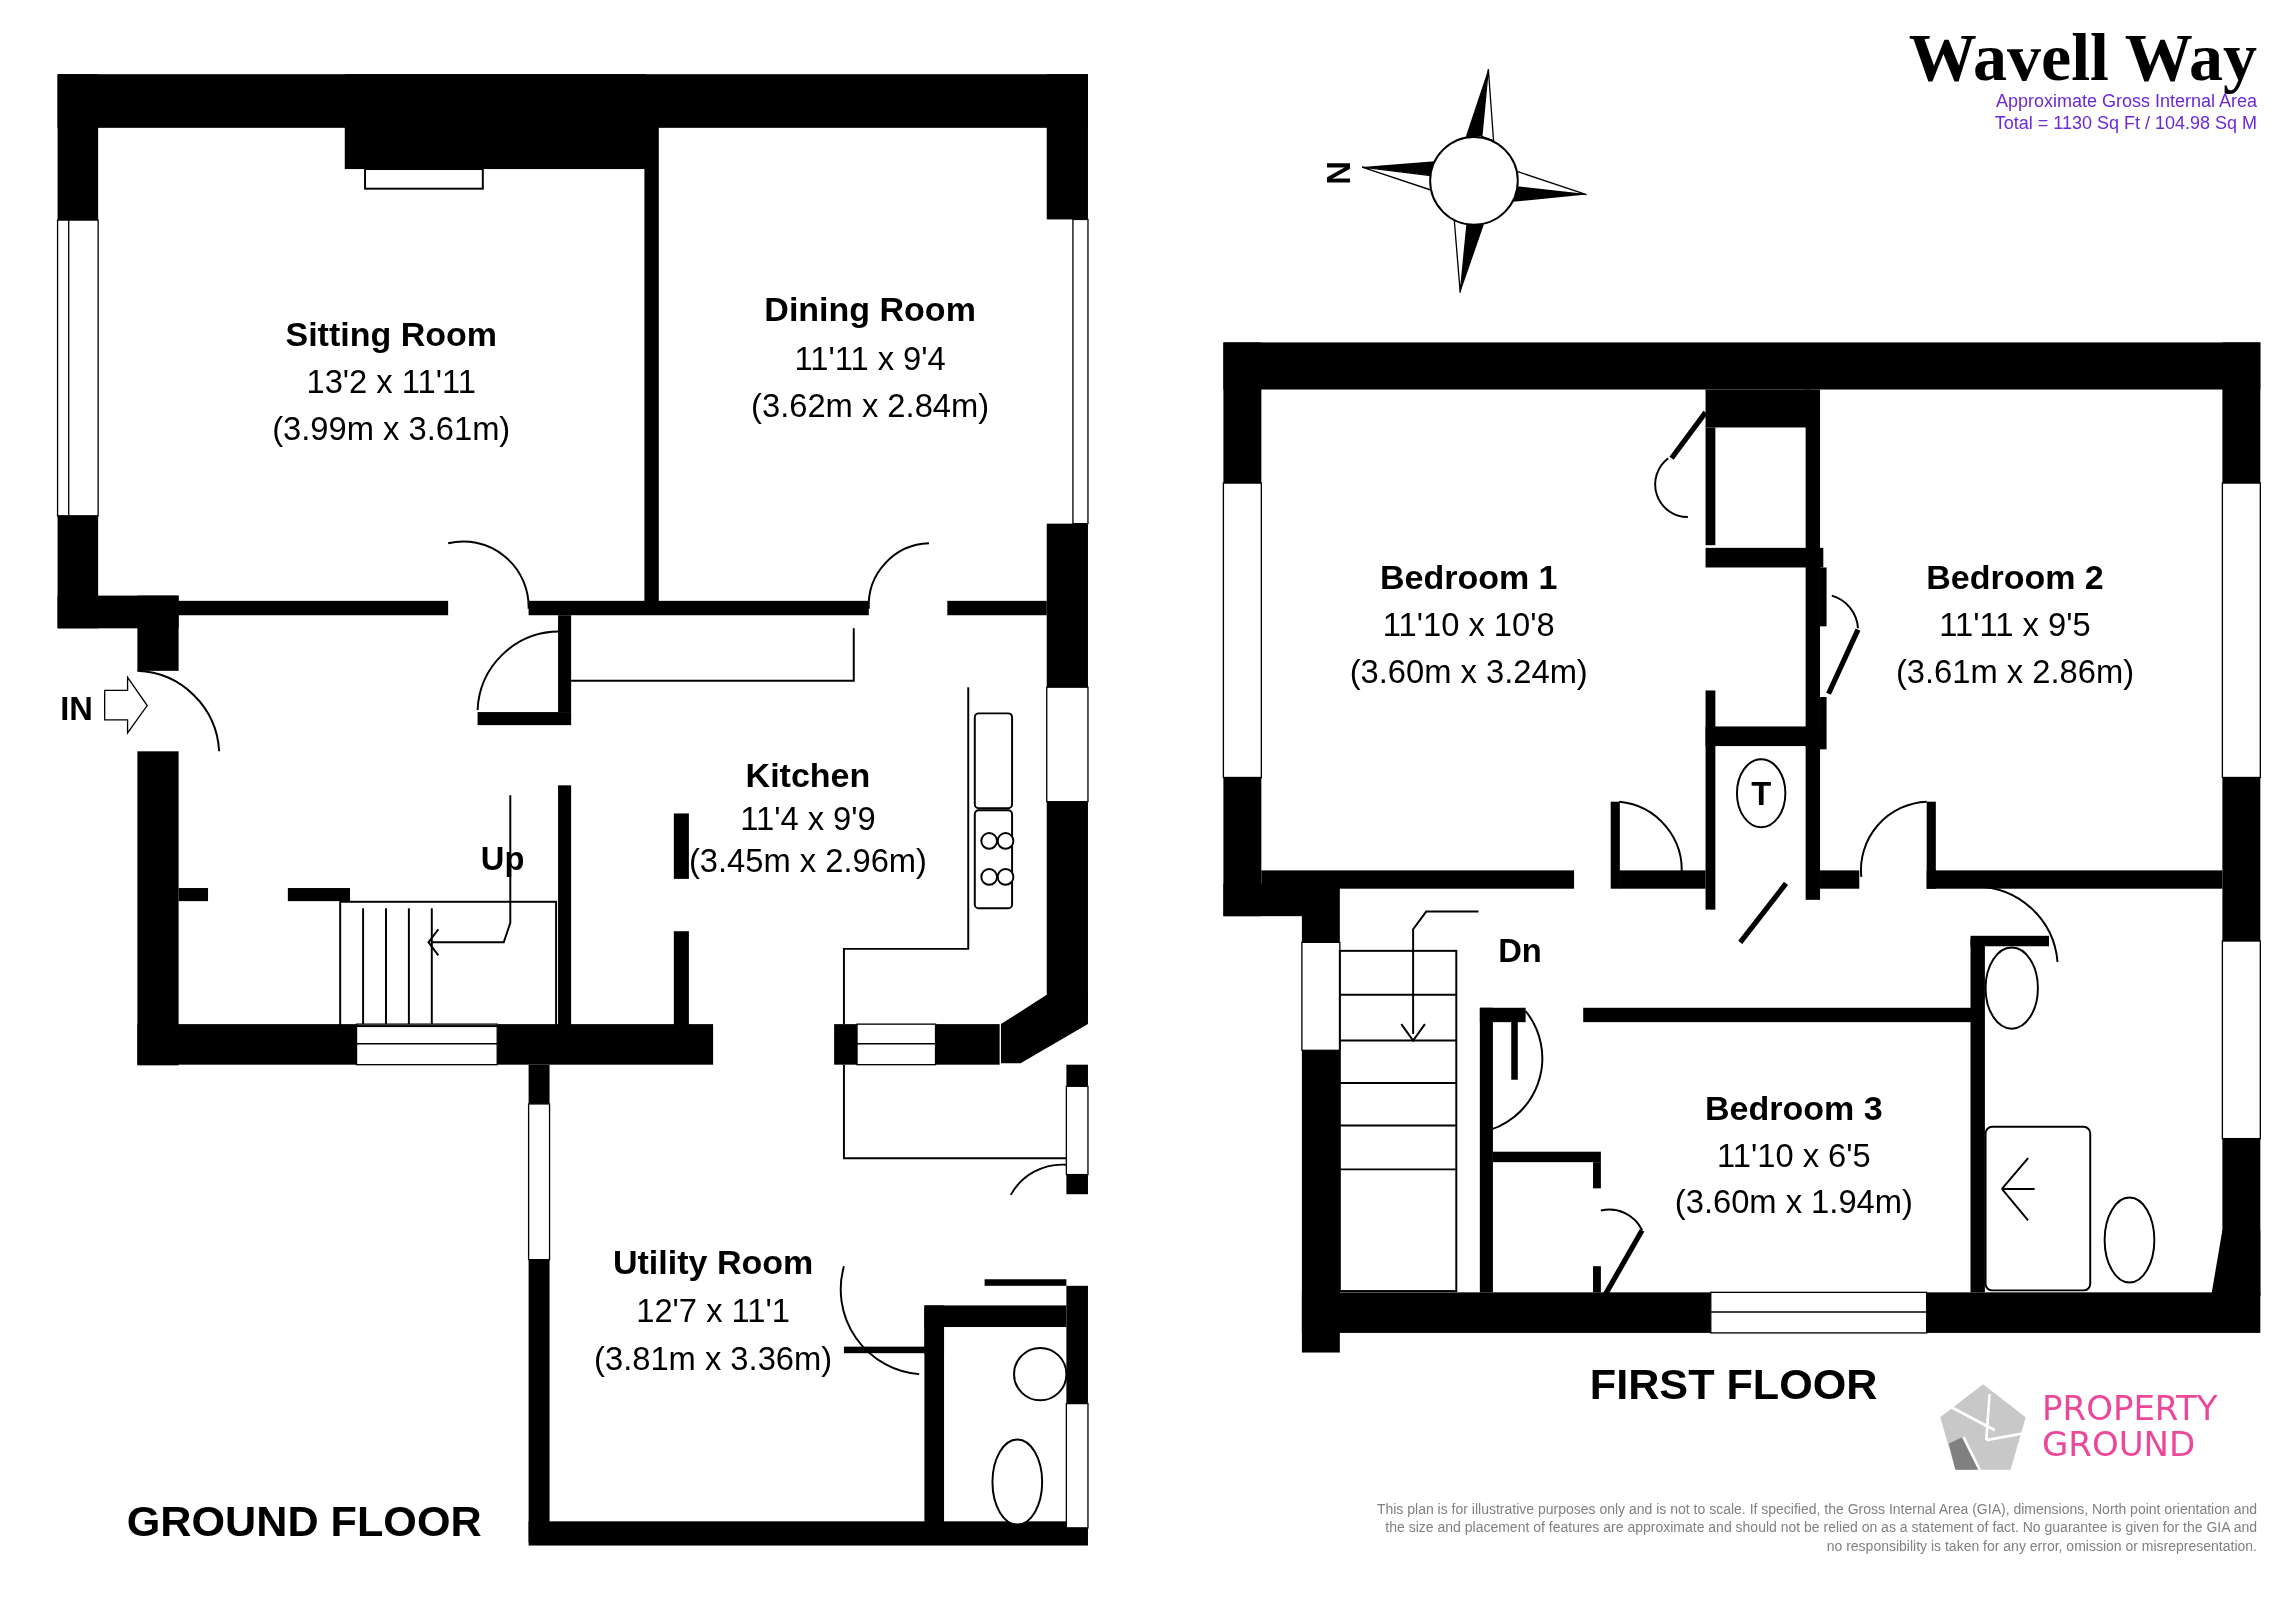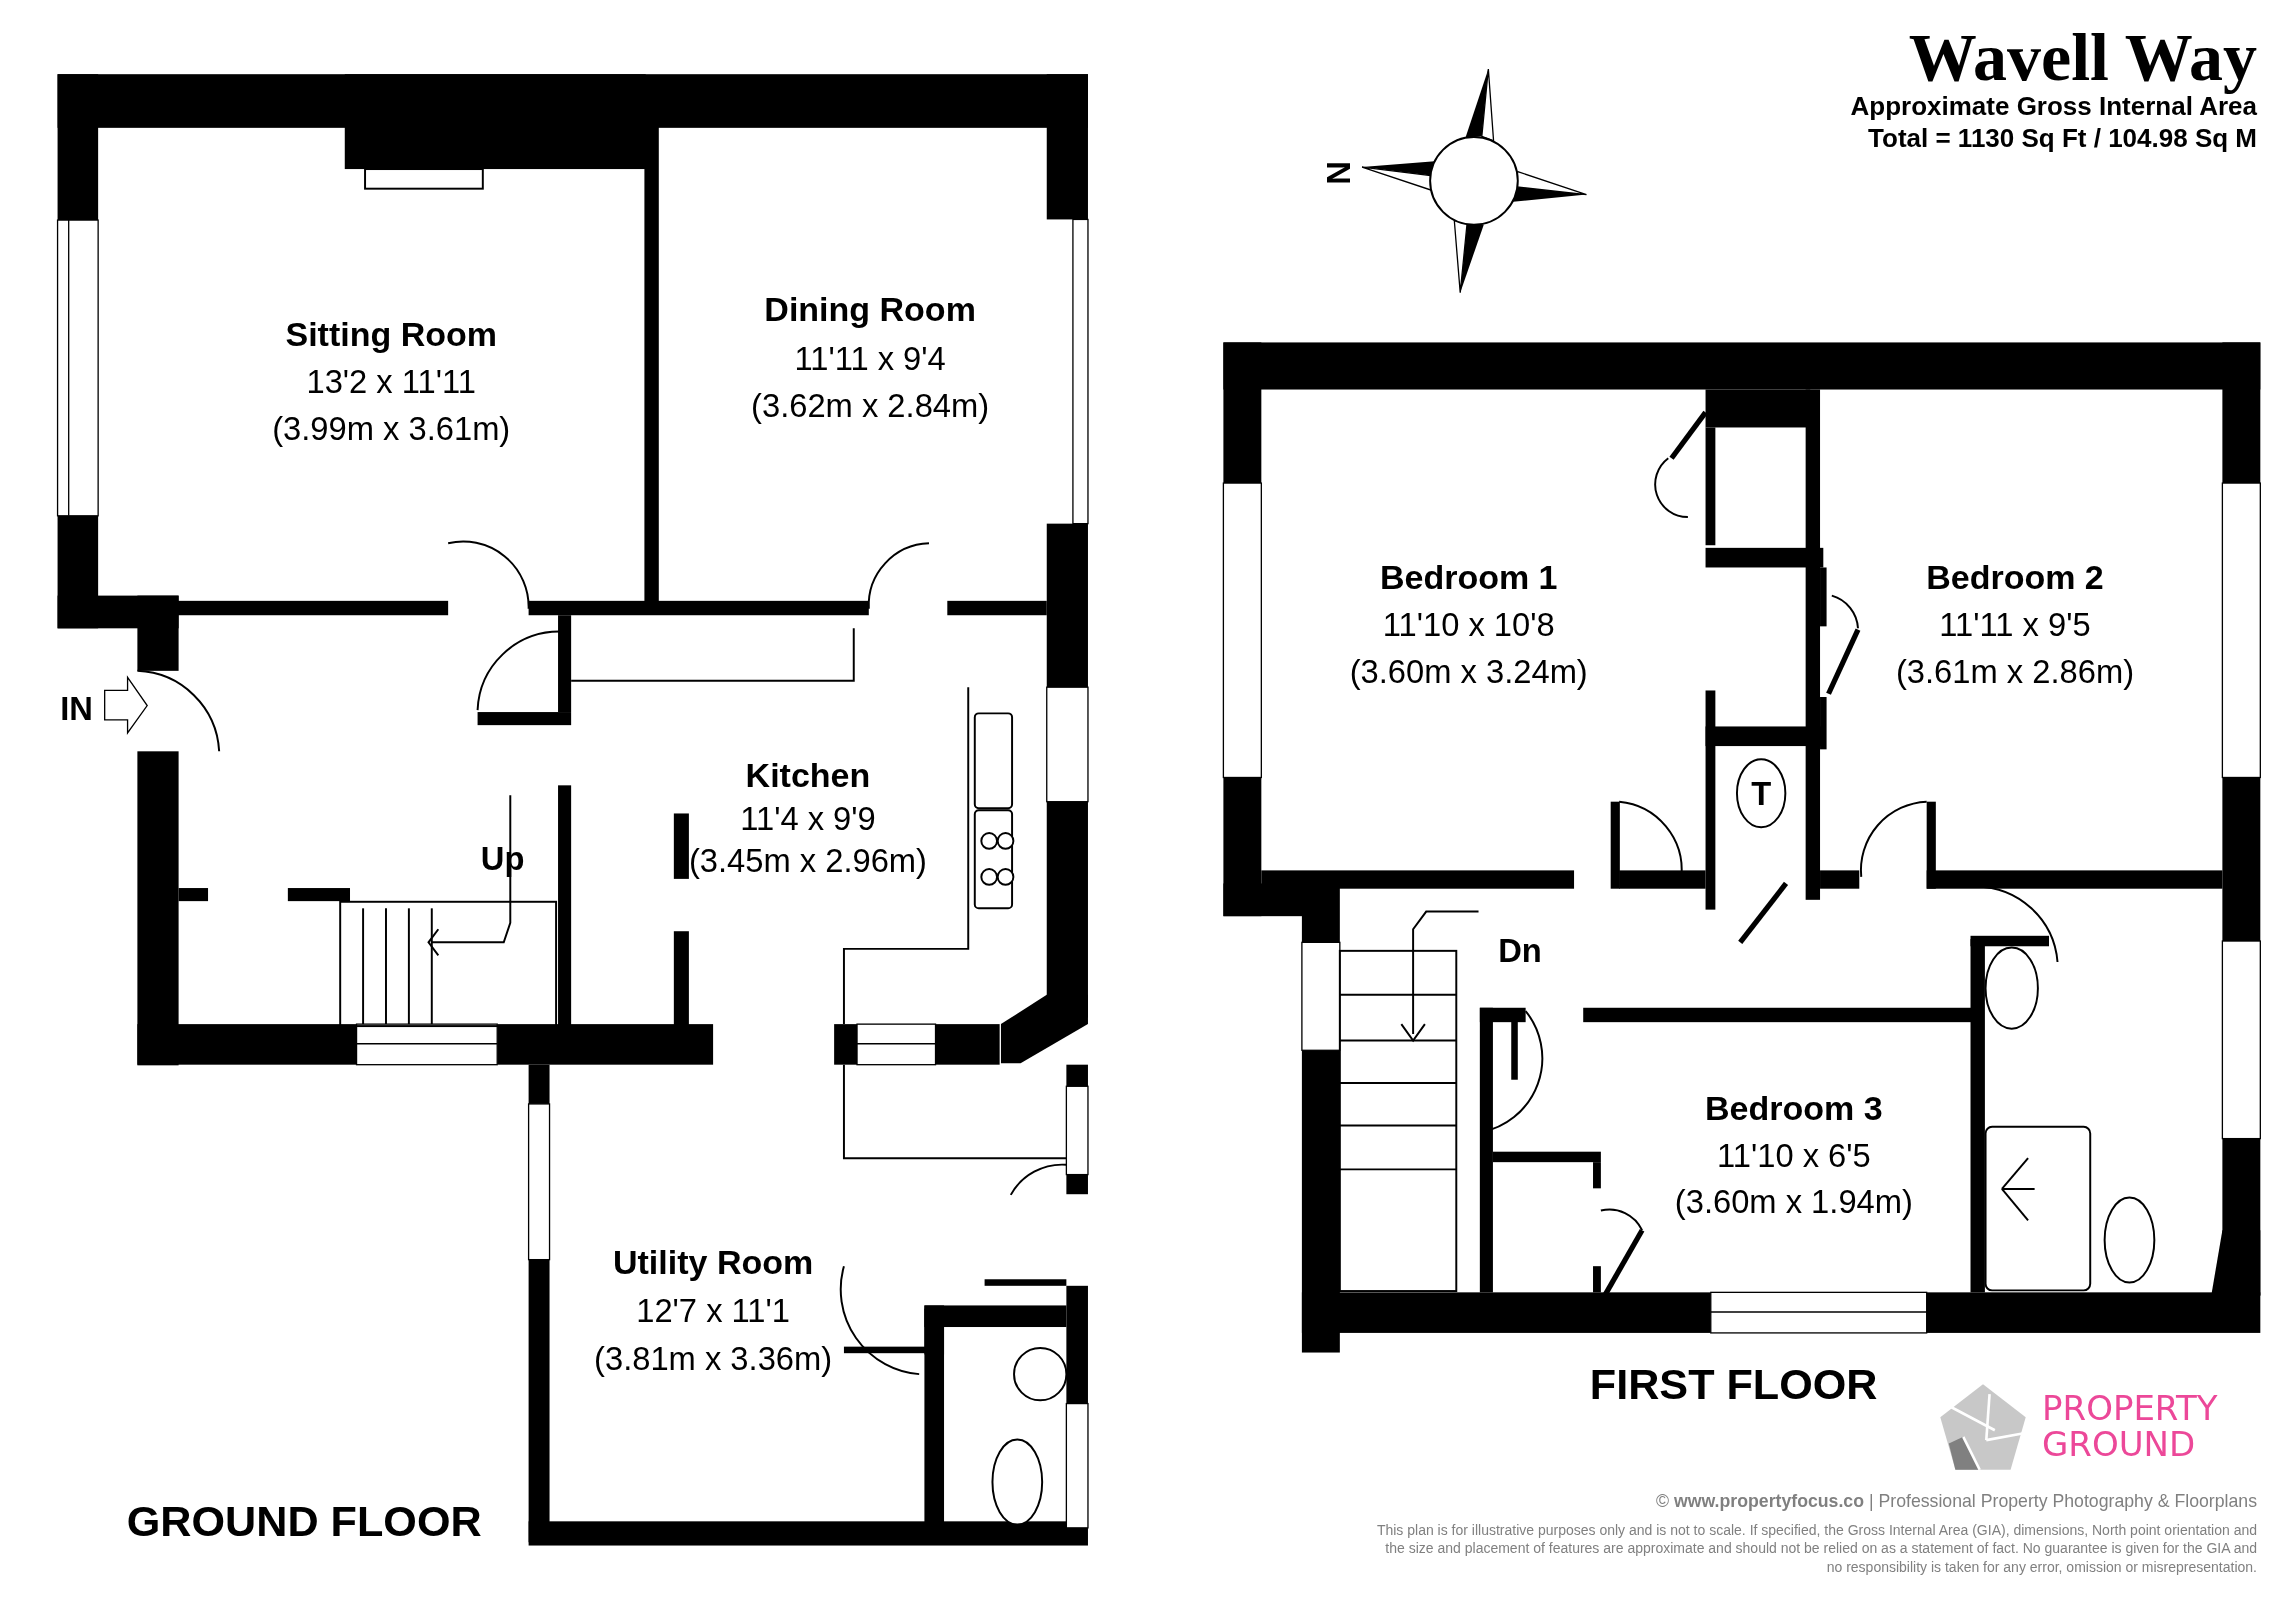--- a/index.html
+++ b/index.html
@@ -8,21 +8,21 @@
   .wall { fill: #000; }
   .thin { fill: none; stroke: #000; stroke-width: 3; }
   .fixture { fill: #fff; stroke: #000; stroke-width: 3; }
   .window { fill: #fff; stroke: #000; stroke-width: 2; }
   .room-name { font-family: "Liberation Sans", sans-serif; font-weight: bold; font-size: 52px; fill: #000; }
   .room-dim { font-family: "Liberation Sans", sans-serif; font-size: 50px; fill: #000; }
   .floor-label { font-family: "Liberation Sans", sans-serif; font-weight: bold; font-size: 66px; fill: #000; }
   .label-sm { font-family: "Liberation Sans", sans-serif; font-weight: bold; font-size: 50px; fill: #000; }
   .title { position: absolute; right: 38px; top: 23px; text-align: right; }
   .title .name { font-family: "Liberation Serif", serif; font-weight: bold; font-size: 68px; line-height: 1.0; color: #000; }
-  .title .sub { font-family: "Liberation Sans", sans-serif; font-weight: bold; font-size: 26px; line-height: 1.22; color: #000000; }
+  .title .sub { font-family: "Liberation Sans", sans-serif; font-weight: normal; font-size: 18px; line-height: 1.22; color: #6d28d9; }
   .brand { position: absolute; left: 1937px; top: 1381px; display: flex; align-items: center; }
   .brand .wordmark { font-family: "DejaVu Sans", sans-serif; font-weight: normal; color: #ec4899; font-size: 34px; line-height: 1.05; margin-left: 13px; }
   .footer { position: absolute; right: 38px; top: 1491px; text-align: right; color: #808080; }
   .footer .credit { font-family: "Liberation Sans", sans-serif; font-size: 17.7px; }
   .footer .credit b { font-weight: bold; }
   .footer .disclaimer { font-family: "Liberation Sans", sans-serif; font-size: 14px; line-height: 1.3; margin-top: 9.2px; width: 883px; margin-left: auto; text-align: right; }
 </style>
 </head>
 <body>
 
@@ -272,21 +272,15 @@
     <line x1="40" y1="85" x2="65" y2="135" stroke="#fff" stroke-width="4"></line>
     <line x1="75" y1="90" x2="130" y2="80" stroke="#fff" stroke-width="4"></line>
   </svg>
   <div class="wordmark">
     <div>PROPERTY</div>
     <div>GROUND</div>
   </div>
 </div>
 
 <div class="footer">
-  <div class="credit">
-    <span>©</span>
-    <b>www.propertyfocus.co</b>
-    <span>|</span>
-    <span>Professional Property Photography &amp; Floorplans</span>
-  </div>
   <div class="disclaimer">This plan is for illustrative purposes only and is not to scale. If specified, the Gross Internal Area (GIA), dimensions, North point orientation and the size and placement of features are approximate and should not be relied on as a statement of fact. No guarantee is given for the GIA and no responsibility is taken for any error, omission or misrepresentation.</div>
 </div>
 
 
 </body></html>

